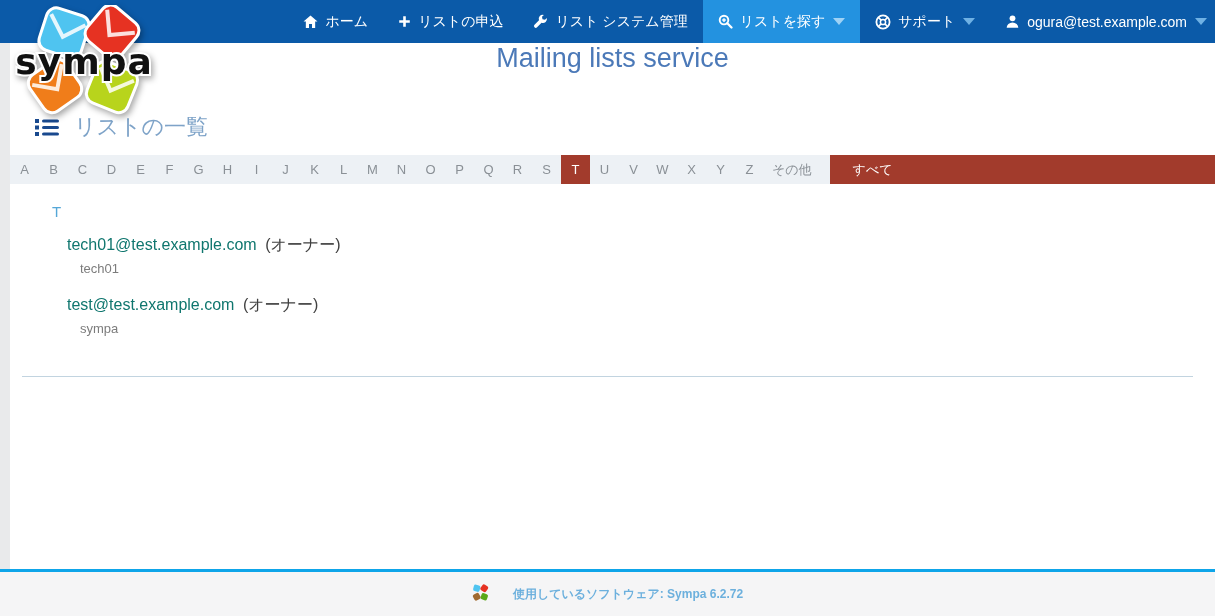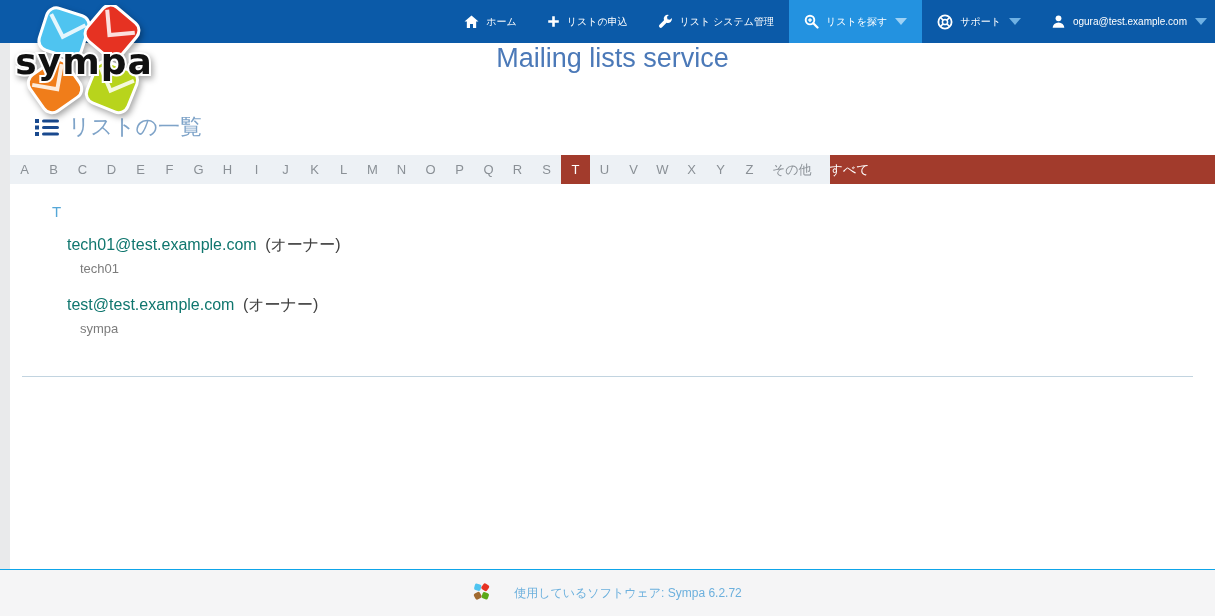--- a/index.html
+++ b/index.html
@@ -14,21 +14,21 @@
   
   .navbar {
     height:43px; width:100%;
     background:#0b5aa8;
     display:flex; justify-content:flex-end; align-items:stretch;
     flex-shrink:0;
   }
   .nav-item {
     display:flex; align-items:center;
     padding:8px 15px;
-    color:#ffffff; font-size:10px;
+    color:#ffffff; font-size:14px;
     text-decoration:none; cursor:pointer; white-space:nowrap;
   }
   .nav-item.active { background:#2392e0; }
   .nav-item .nav-icon { display:inline-flex; margin-right:7px; }
   .nav-item .nav-icon svg { display:block; }
   .caret {
     width:0; height:0; margin-left:8px;
     border-left:6px solid transparent;
     border-right:6px solid transparent;
     border-top:7px solid #6fb1e4;
@@ -50,21 +50,21 @@
     display:flex; flex-direction:column;
     overflow:hidden;
   }
   .page-title {
     text-align:center;
     font-size:27px; font-weight:400;
     color:#4b79b8;
   }
   .section-heading {
     margin:38px 0 0 25px;
-    display:flex; align-items:center; gap:9px;
+    display:flex; align-items:center; gap:15px;
     font-size:22px; color:#7ea3c8;
   }
   .section-heading svg { display:block; }
 
   
   .alphabet-bar {
     margin-top:13px;
     height:29px; width:100%;
     background:#edf1f5;
     display:flex; align-items:stretch;
@@ -72,21 +72,21 @@
   }
   .alphabet-letters { display:flex; align-items:stretch; }
   .letter {
     width:29px; text-align:center; line-height:29px; cursor:pointer;
   }
   .letter.selected { background:#a23b2c; color:#ffffff; }
   .letter-other { padding:0 8px; line-height:29px; cursor:pointer; }
   .letter-all {
     flex:1; margin-left:10px;
     background:#a23b2c; color:#ffffff;
-    line-height:29px; cursor:pointer;
+    line-height:29px; padding-left:23px; cursor:pointer;
   }
 
   
   .results { padding-left:0; }
   .group-letter {
     margin:19px 0 0 42px;
     font-size:15px; color:#55a7d7;
   }
   .list-item { margin:15px 0 0 57px; font-size:16px; }
   .list-link { color:#0f766e; text-decoration:none; cursor:pointer; }
@@ -97,23 +97,24 @@
   }
   .divider {
     border:none; border-top:1px solid #c2d4e0;
     margin:40px 22px 0 12px;
   }
 
   
   .footer {
     height:47px; width:100%;
     background:#f5f5f6;
-    border-top:1px solid #0ea5e9;
+    border-top:3px solid #0ea5e9;
     display:flex; align-items:center; justify-content:center; gap:24px;
     flex-shrink:0;
+    font-weight:bold;
   }
   .footer-text { font-size:12px; color:#6cb0dd; cursor:pointer; }
 </style>
 </head>
 <body>
 
 <div class="navbar">
   <a class="nav-item">
     <span class="nav-icon">
       <svg width="15" height="14" viewBox="0 0 16 15">

